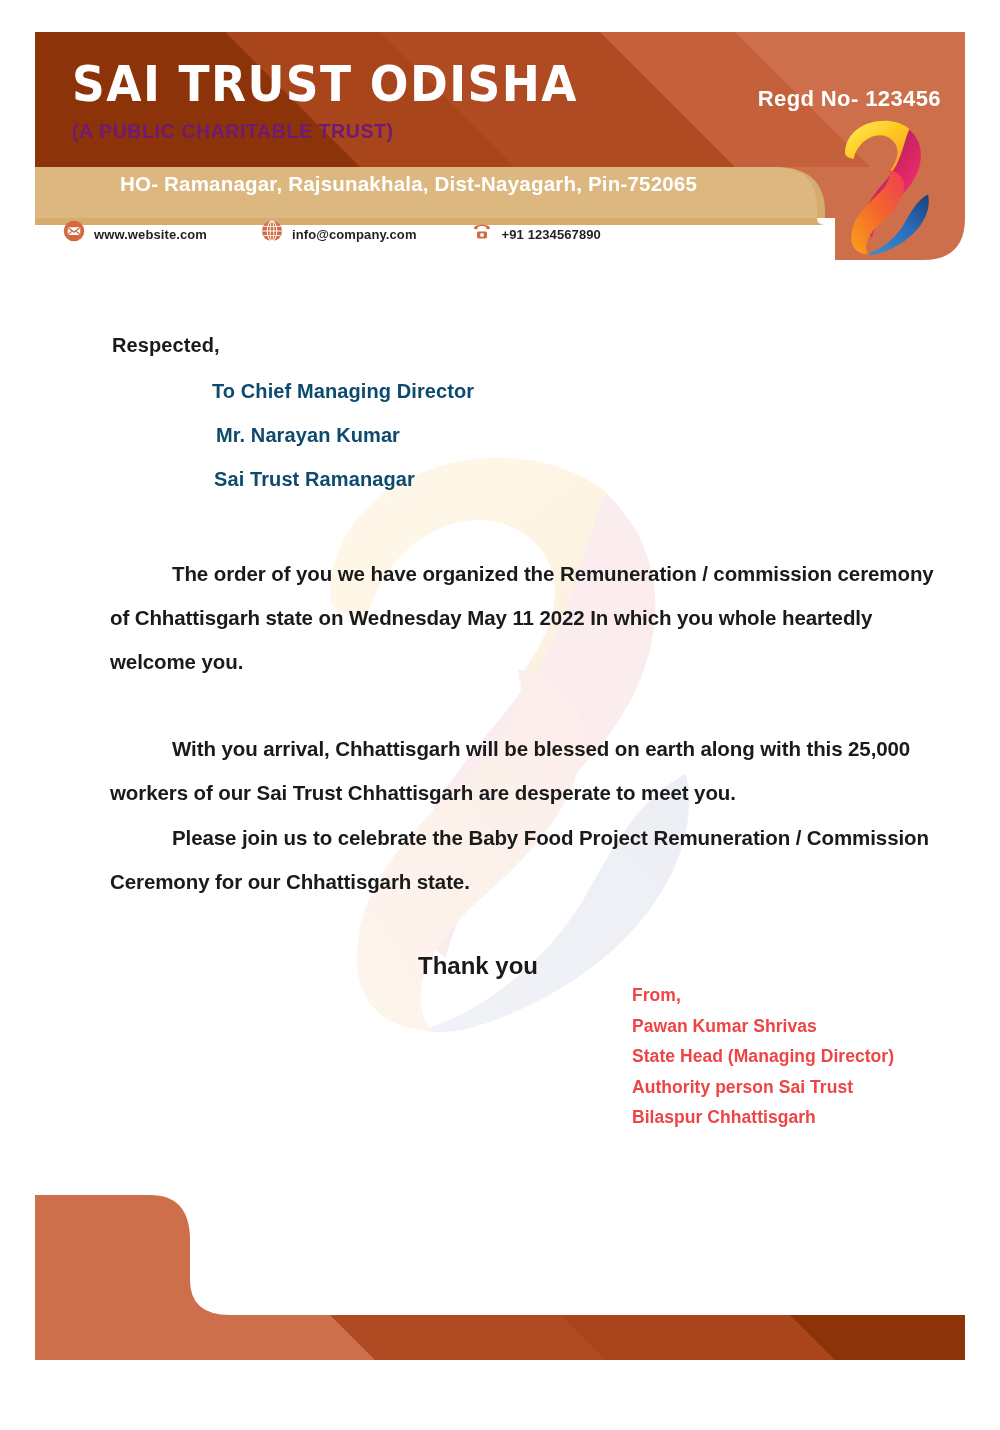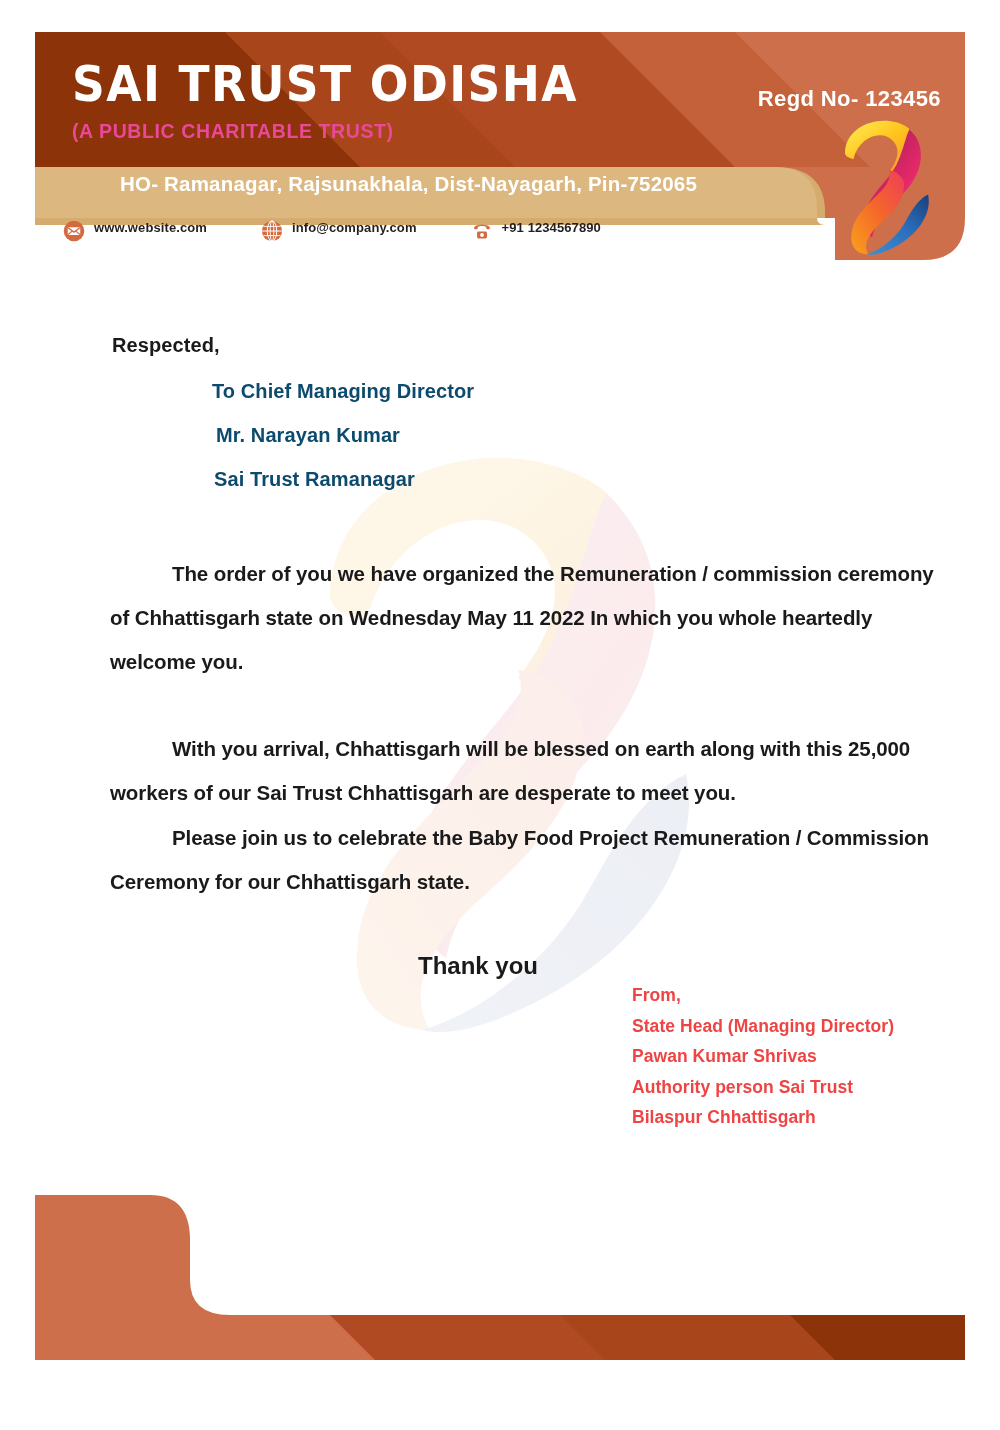--- a/index.html
+++ b/index.html
@@ -48,21 +48,21 @@
     line-height: 1;
     white-space: nowrap;
     transform: scaleX(0.93);
     transform-origin: left center;
   }
   .brand-sub {
     margin-top: 11px;
     font-family: "Liberation Sans", sans-serif;
     font-size: 19.5px;
     font-weight: bold;
-    color: #ec4899;
+    color: #701a75;
     letter-spacing: 0.6px;
     white-space: nowrap;
   }
   .regd-no {
     position: absolute;
     right: 24px;
     top: 32px;
     font-family: "Liberation Sans", sans-serif;
     font-size: 22px;
     font-weight: bold;
@@ -85,21 +85,21 @@
   }
   .contact-row {
     position: absolute;
     left: 28px;
     top: 188px;
     display: flex;
     align-items: center;
   }
   .contact-item {
     display: flex;
-    align-items: flex-start;
+    align-items: flex-end;
     margin-right: 54px;
   }
   .contact-icon {
     width: 22px;
     height: 22px;
     margin-right: 9px;
     flex: 0 0 auto;
     display: block;
   }
   .contact-text {
@@ -378,22 +378,22 @@
     <div class="addressee l3">Sai Trust Ramanagar</div>
 
     <div class="para p1">The order of you we have organized the Remuneration / commission ceremony of Chhattisgarh state on Wednesday May 11 2022 In which you whole heartedly welcome you.</div>
     <div class="para p2">With you arrival, Chhattisgarh will be blessed on earth along with this 25,000 workers of our Sai Trust Chhattisgarh are desperate to meet you.</div>
     <div class="para p3">Please join us to celebrate the Baby Food Project Remuneration / Commission Ceremony for our Chhattisgarh state.</div>
 
     <div class="thank-you">Thank you</div>
 
     <div class="signoff">
       <div>From,</div>
+      <div>Pawan Kumar Shrivas</div>
       <div>State Head (Managing Director)</div>
-      <div>Pawan Kumar Shrivas</div>
       <div>Authority person Sai Trust</div>
       <div>Bilaspur Chhattisgarh</div>
     </div>
 
   </div>
 
   <div class="footer">
     <svg class="footer-svg" viewBox="0 0 1000 260" preserveAspectRatio="none">
       <defs>
         <clipPath id="ftClip">

